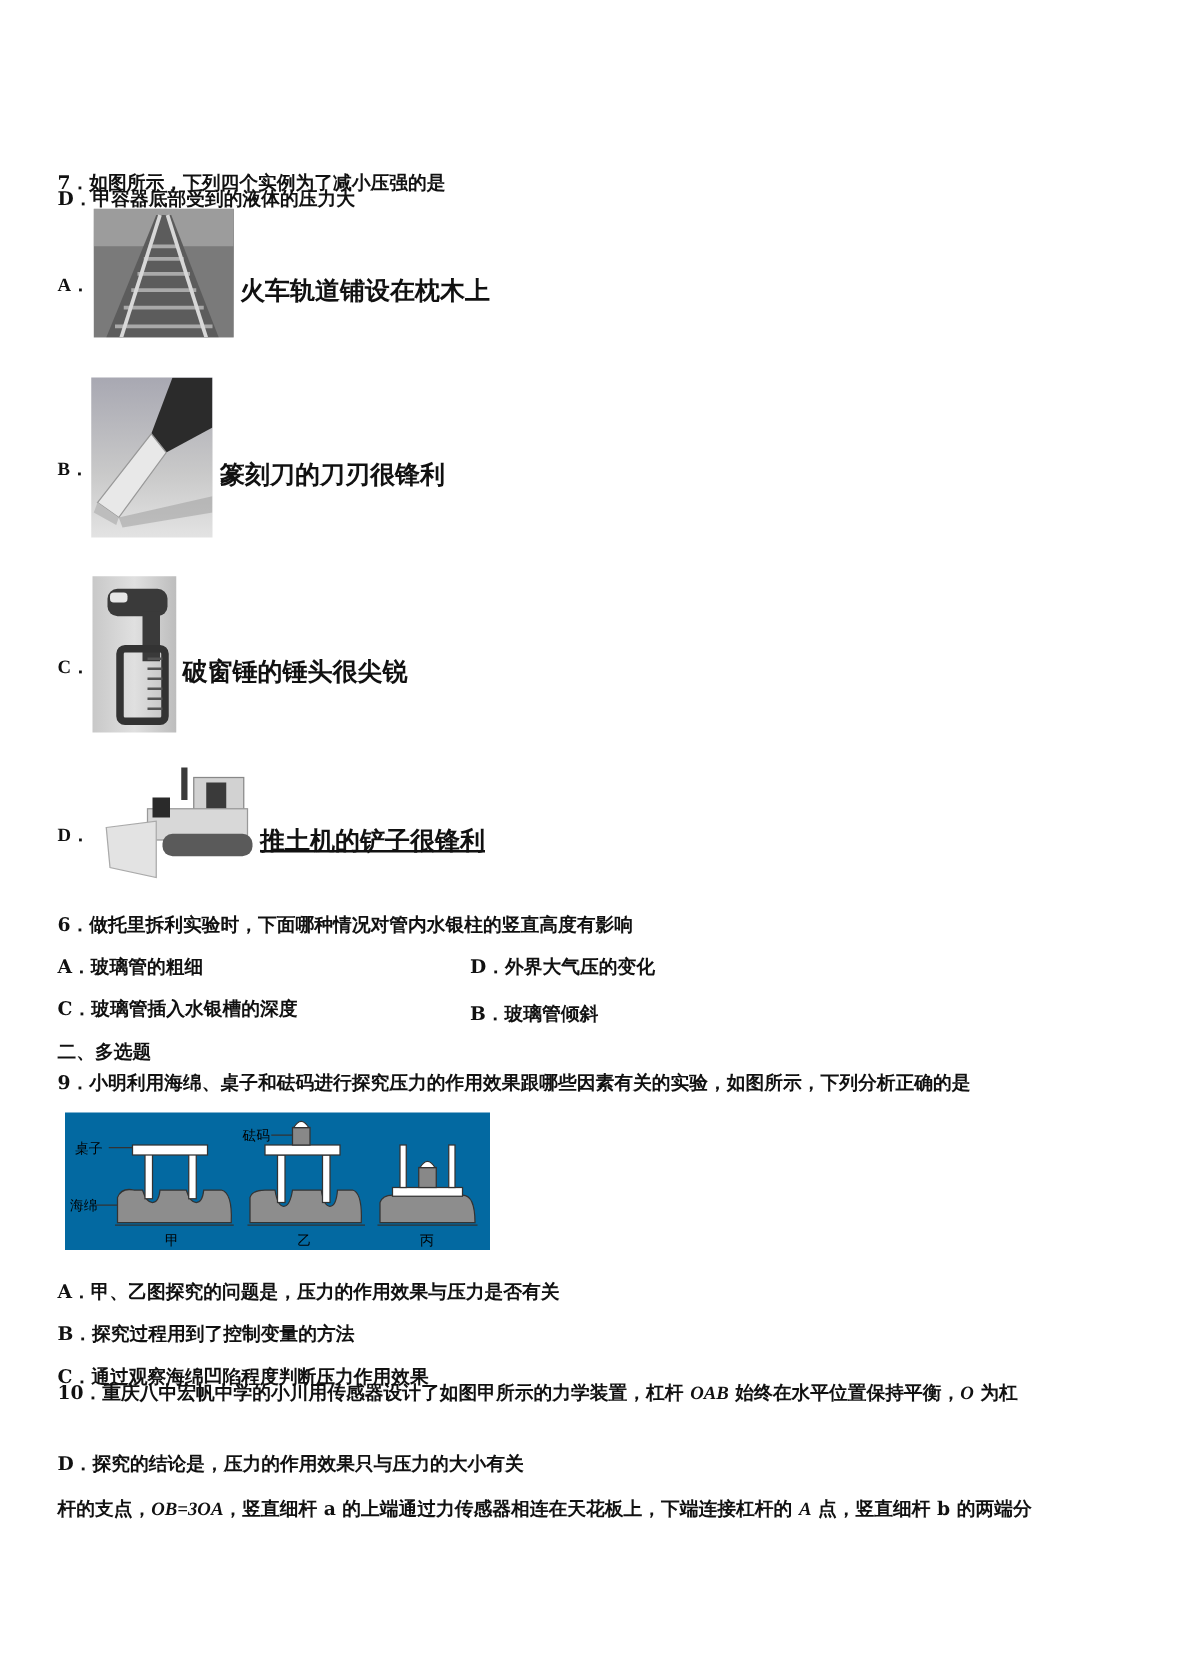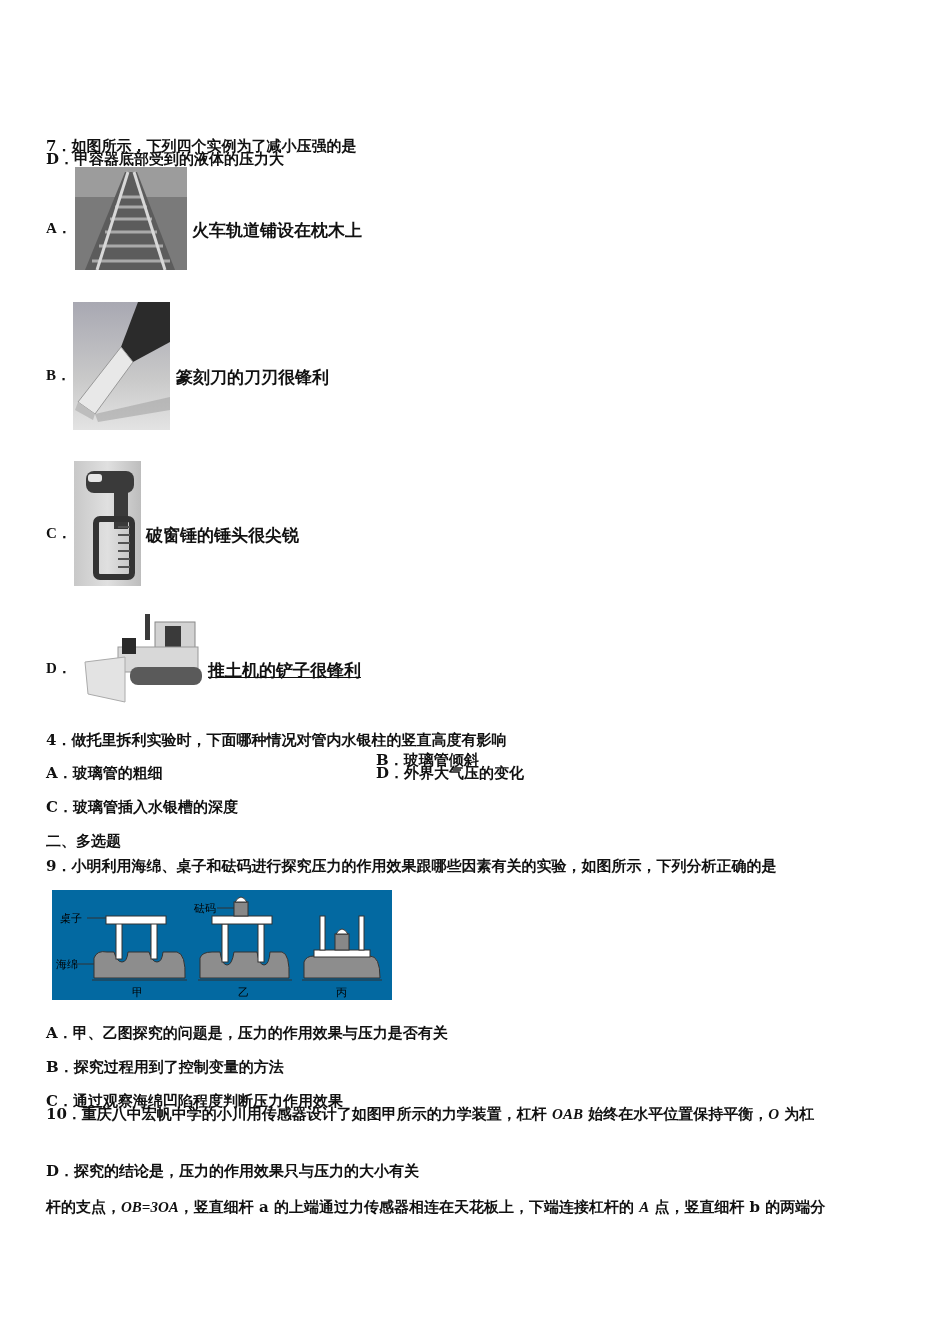--- a/index.html
+++ b/index.html
@@ -9,21 +9,21 @@
       color: #111;
     }
     .line {
       position: absolute; left: 46px; font-size: 15px; line-height: 20px;
       white-space: nowrap; font-weight: bold;
     }
     .opt-label {
       position: absolute; left: 46px; font-size: 15px; font-weight: bold;
       font-family: "Liberation Serif", serif;
     }
-    .opt-text { position: absolute; font-size: 17px; font-weight: bold; white-space: nowrap; }
+    .opt-text { position: absolute; font-size: 20px; font-weight: bold; white-space: nowrap; }
     .pic { position: absolute; overflow: hidden; }
     .it { font-style: italic; font-weight: bold; font-family: "Liberation Serif", serif; }
 
     
     .rail-pic { left: 75px; top: 167px; width: 112px; height: 103px;
       background: linear-gradient(180deg, #8a8a8a 0%, #6e6e6e 30%, #9a9a9a 100%); }
     
     .knife-pic { left: 73px; top: 302px; width: 97px; height: 128px;
       background: linear-gradient(180deg, #a8a8b2 0%, #c9c9c9 60%, #e3e3e3 100%); }
     
@@ -100,25 +100,25 @@
     <rect x="85" y="14" width="16" height="22" fill="#3a3a3a"></rect>
     <rect x="65" y="2" width="5" height="26" fill="#3a3a3a"></rect>
     <rect x="38" y="35" width="80" height="25" fill="#d8d8d8" stroke="#999"></rect>
     <rect x="42" y="26" width="14" height="16" fill="#2a2a2a"></rect>
     <rect x="50" y="55" width="72" height="18" rx="8" fill="#5a5a5a"></rect>
     <polygon points="5,50 45,45 45,90 8,82" fill="#e3e3e3" stroke="#aaa"></polygon>
   </svg>
 </div>
 <div class="opt-text" style="left:208px; top:659px;text-decoration:underline;">推土机的铲子很锋利</div>
 
-<div class="line" style="top:730px;">4．做托里拆利实验时，下面哪种情况对管内水银柱的竖直高度有影响</div>
+<div class="line" style="top:730px;">6．做托里拆利实验时，下面哪种情况对管内水银柱的竖直高度有影响</div>
 <div class="line" style="top:763px;text-align:center;">
   <span>A．</span><span>玻璃管的粗细</span>
 </div>
-<div class="line" style="top:750px; left:376px;">
+<div class="line" style="top:801px; left:376px;">
   <span>B．</span><span>玻璃管倾斜</span>
 </div>
 <div class="line" style="top:797px;">
   <span>C．</span><span>玻璃管插入水银槽的深度</span>
 </div>
 <div class="line" style="top:763px; left:376px;">
   <span>D．</span><span>外界大气压的变化</span>
 </div>
 
 <div class="line" style="top:831px;">二、多选题</div>

